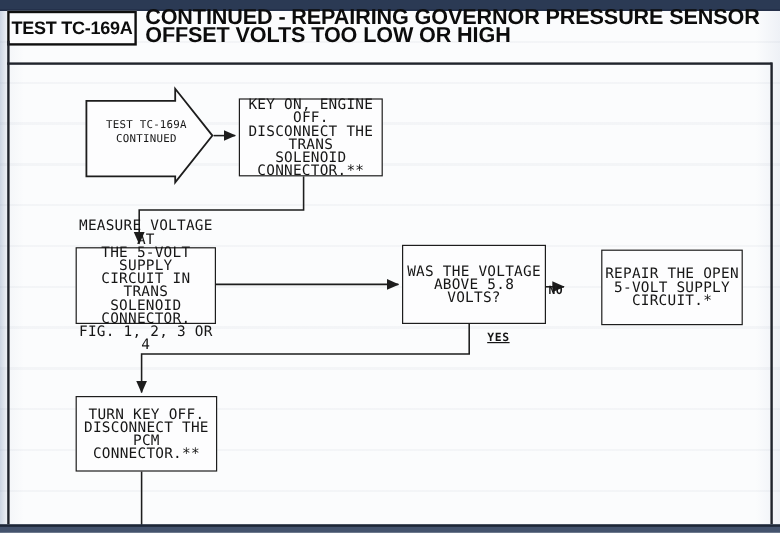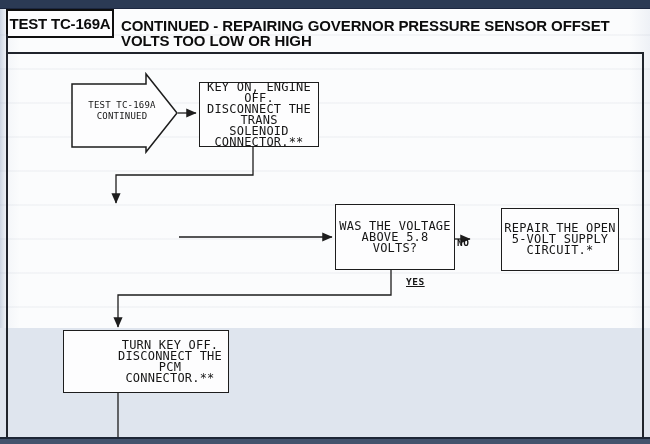--- a/index.html
+++ b/index.html
@@ -3,60 +3,60 @@
 <meta charset="utf-8">
 <style>
   html,body{margin:0;padding:0;}
   body{
     width:650px;height:444px;
     background:#dfe5ee;
     font-family:"DejaVu Sans Mono","Liberation Mono",monospace;
     position:relative;overflow:hidden;
   }
   .page{
-    position:absolute;left:0;top:0;width:650px;height:328px;
+    position:absolute;left:0;top:0;width:650px;height:444px;
     background:
       repeating-linear-gradient(180deg,
         rgba(140,150,170,0.07) 0px, rgba(140,150,170,0.07) 2px,
         rgba(0,0,0,0) 2px, rgba(0,0,0,0) 34px),
       linear-gradient(90deg,#ccd5e3 0px,#f4f6f9 7px,#fbfcfd 20px,#fbfcfd 630px,#eef1f6 650px);
   }
   .abs{position:absolute;}
   
   .top-bar{left:0;top:0;width:650px;height:8px;background:#2b3a54;border-bottom:1px solid #1c2740;}
   .bottom-bar{left:0;top:437px;width:650px;height:7px;background:#44536d;border-top:2px solid #1d2636;}
   
   .test-id-box{
     left:6px;top:9px;width:104px;height:25px;
     border:2px solid #0f0f0f;background:#fdfdfe;
     display:flex;align-items:center;justify-content:center;
     font-family:"Liberation Sans",sans-serif;font-weight:bold;font-size:15px;
     letter-spacing:-0.2px;color:#0c0c0c;white-space:nowrap;
   }
   .page-title{
-    left:121px;top:19px;width:516px;
+    left:121px;top:7px;width:516px;
     font-family:"Liberation Sans",sans-serif;font-weight:bold;
-    font-size:15px;line-height:14.5px;color:#0c0c0c;letter-spacing:-0.1px;
+    font-size:18px;line-height:14.5px;color:#0c0c0c;letter-spacing:-0.1px;
   }
   
   .rule-h{left:6px;top:52px;width:637px;height:0;border-top:2px solid #20242c;}
   .border-l{left:6px;top:34px;width:0;height:403px;border-left:2px solid #20242c;}
   .border-r{left:642px;top:52px;width:0;height:385px;border-left:2px solid #20242c;}
   
   .node{
     border:1.5px solid #1d1d1d;background:#fdfdfe;
     display:flex;align-items:center;justify-content:center;text-align:center;
     font-size:12px;line-height:11px;color:#161616;
     white-space:pre-line;letter-spacing:0.2px;
   }
   .n-keyon  {left:199px;top:82px; width:118px;height:63px;}
   .n-measure{left:63px; top:206px;width:115px;height:62px;}
   .n-question{left:335px;top:204px;width:118px;height:64px;}
   .n-repair {left:473px;top:208px;width:116px;height:61px;margin-left:28px;}
-  .n-turnkey{left:63px; top:330px;width:116px;height:61px;padding-left:48px;}
+  .n-turnkey{left:63px; top:330px;width:116px;height:61px;}
   .start-text{
     left:74px;top:100px;width:96px;text-align:center;
     font-size:9px;line-height:11px;color:#161616;white-space:pre-line;letter-spacing:0.2px;
   }
   .branch-label{
     font-size:9.5px;color:#161616;letter-spacing:0.5px;font-weight:bold;
   }
   .lbl-no {left:457px;top:237px;}
   .lbl-yes{left:406px;top:276px;text-decoration:underline;}
   svg.wires{position:absolute;left:0;top:0;width:650px;height:444px;pointer-events:none;}
@@ -99,20 +99,25 @@
     <line x1="118" y1="392" x2="118" y2="438" stroke="#1d1d1d" stroke-width="1.3"></line>
   </svg>
 
   <div class="abs start-text">TEST TC-169A
 CONTINUED</div>
 
   <div class="abs node n-keyon">KEY ON, ENGINE OFF.
 DISCONNECT THE TRANS
 SOLENOID
 CONNECTOR.**</div>
+  <div class="abs node n-measure">MEASURE VOLTAGE AT
+THE 5-VOLT SUPPLY
+CIRCUIT IN TRANS
+SOLENOID CONNECTOR.
+FIG. 1, 2, 3 OR 4</div>
   <div class="abs node n-question">WAS THE VOLTAGE
 ABOVE 5.8 VOLTS?</div>
   <div class="abs node n-repair">REPAIR THE OPEN
 5-VOLT SUPPLY
 CIRCUIT.*</div>
   <div class="abs node n-turnkey">TURN KEY OFF.
 DISCONNECT THE PCM
 CONNECTOR.**</div>
 
   <div class="abs branch-label lbl-no">NO</div>

